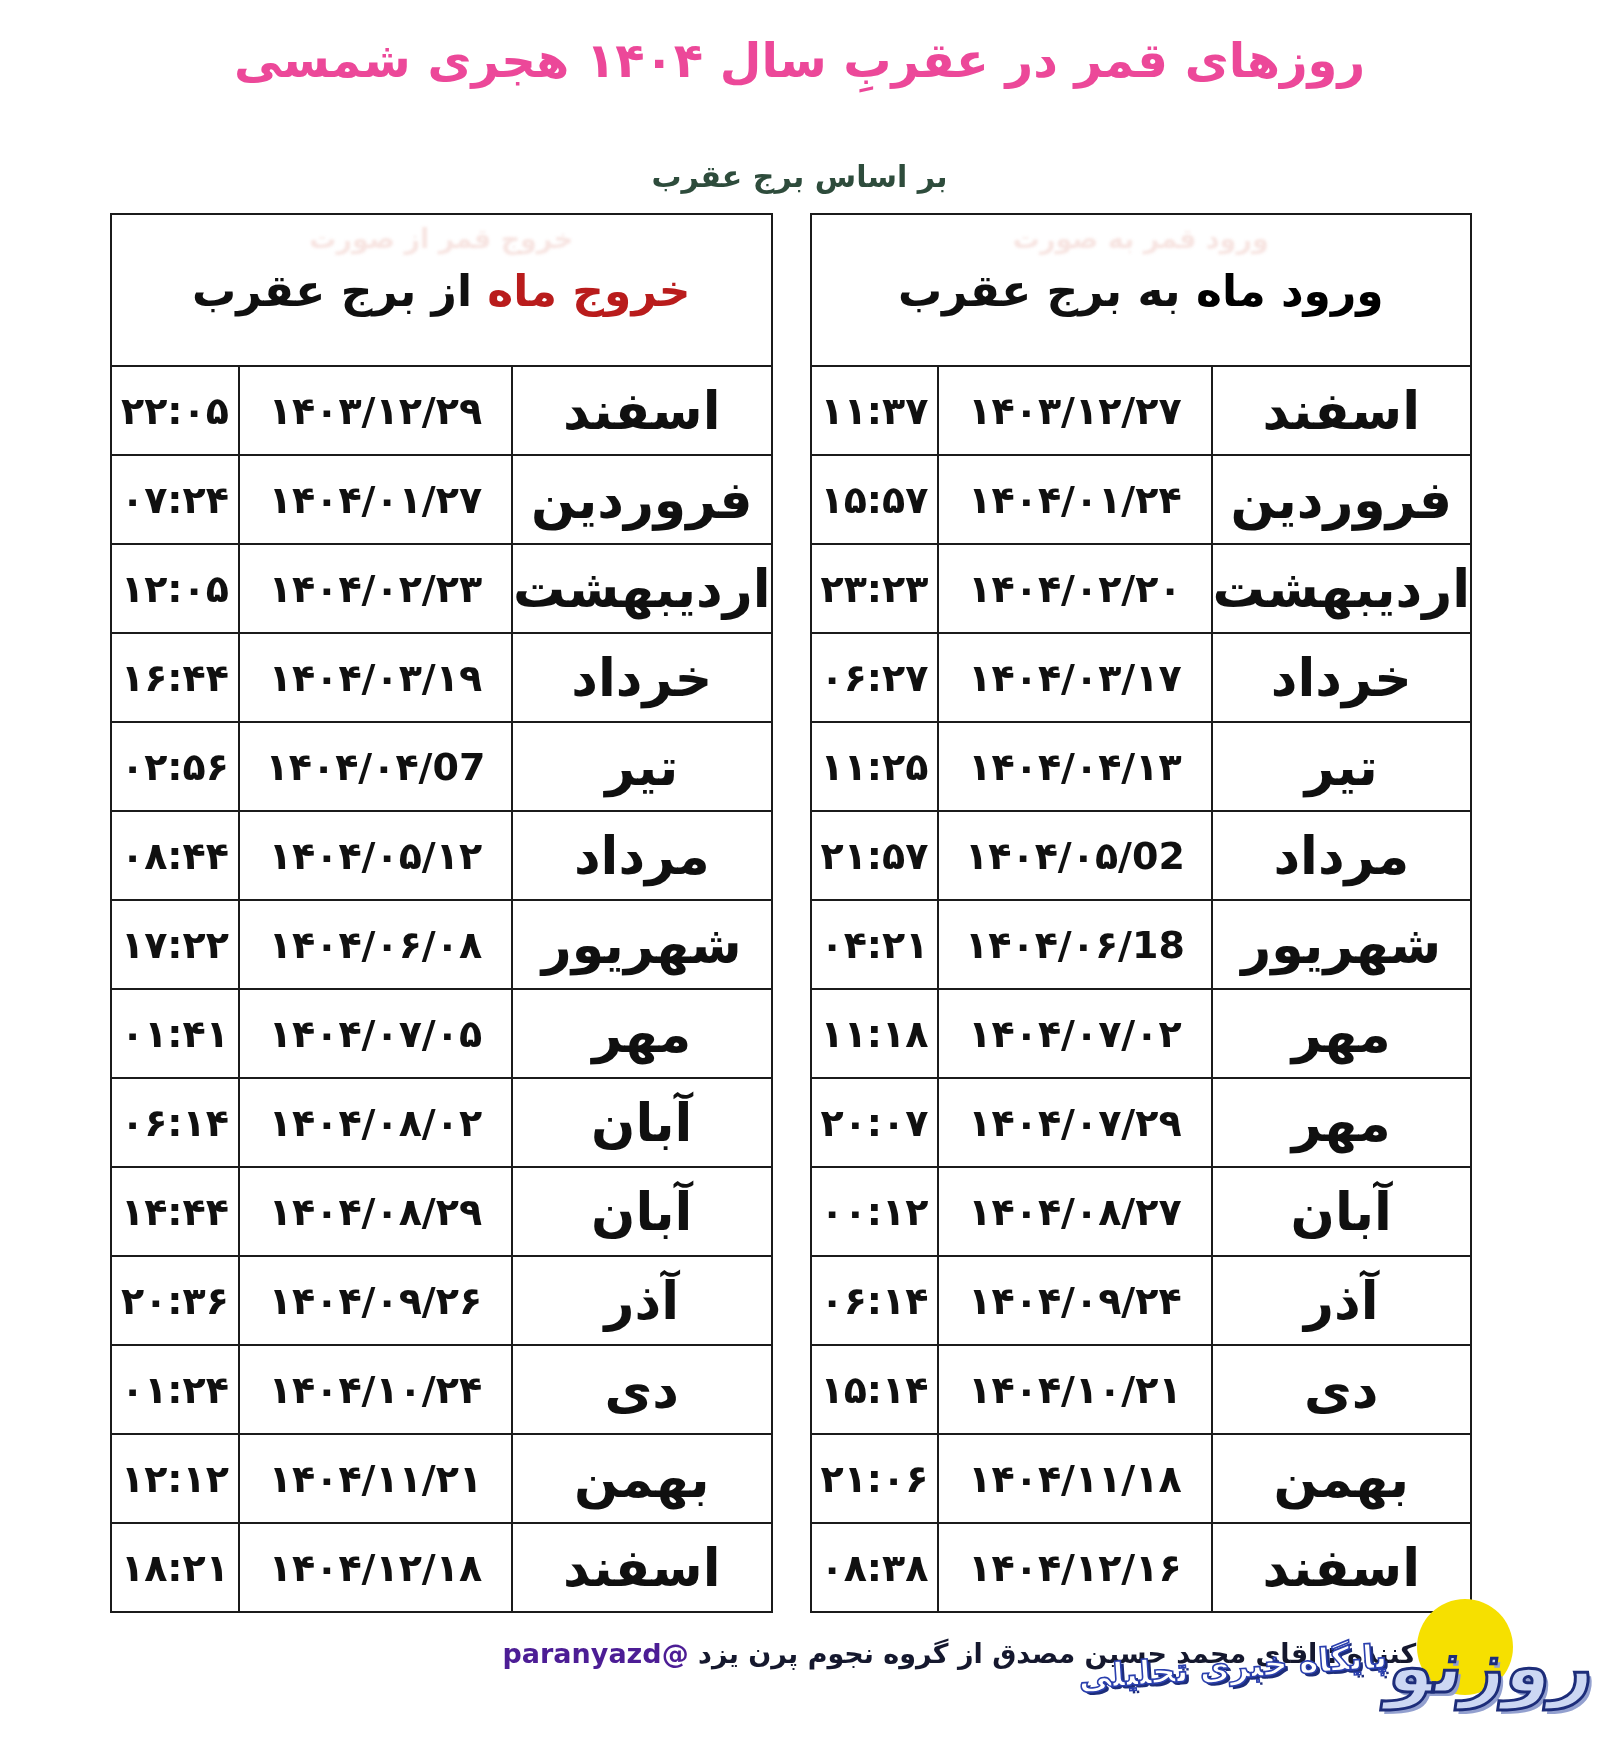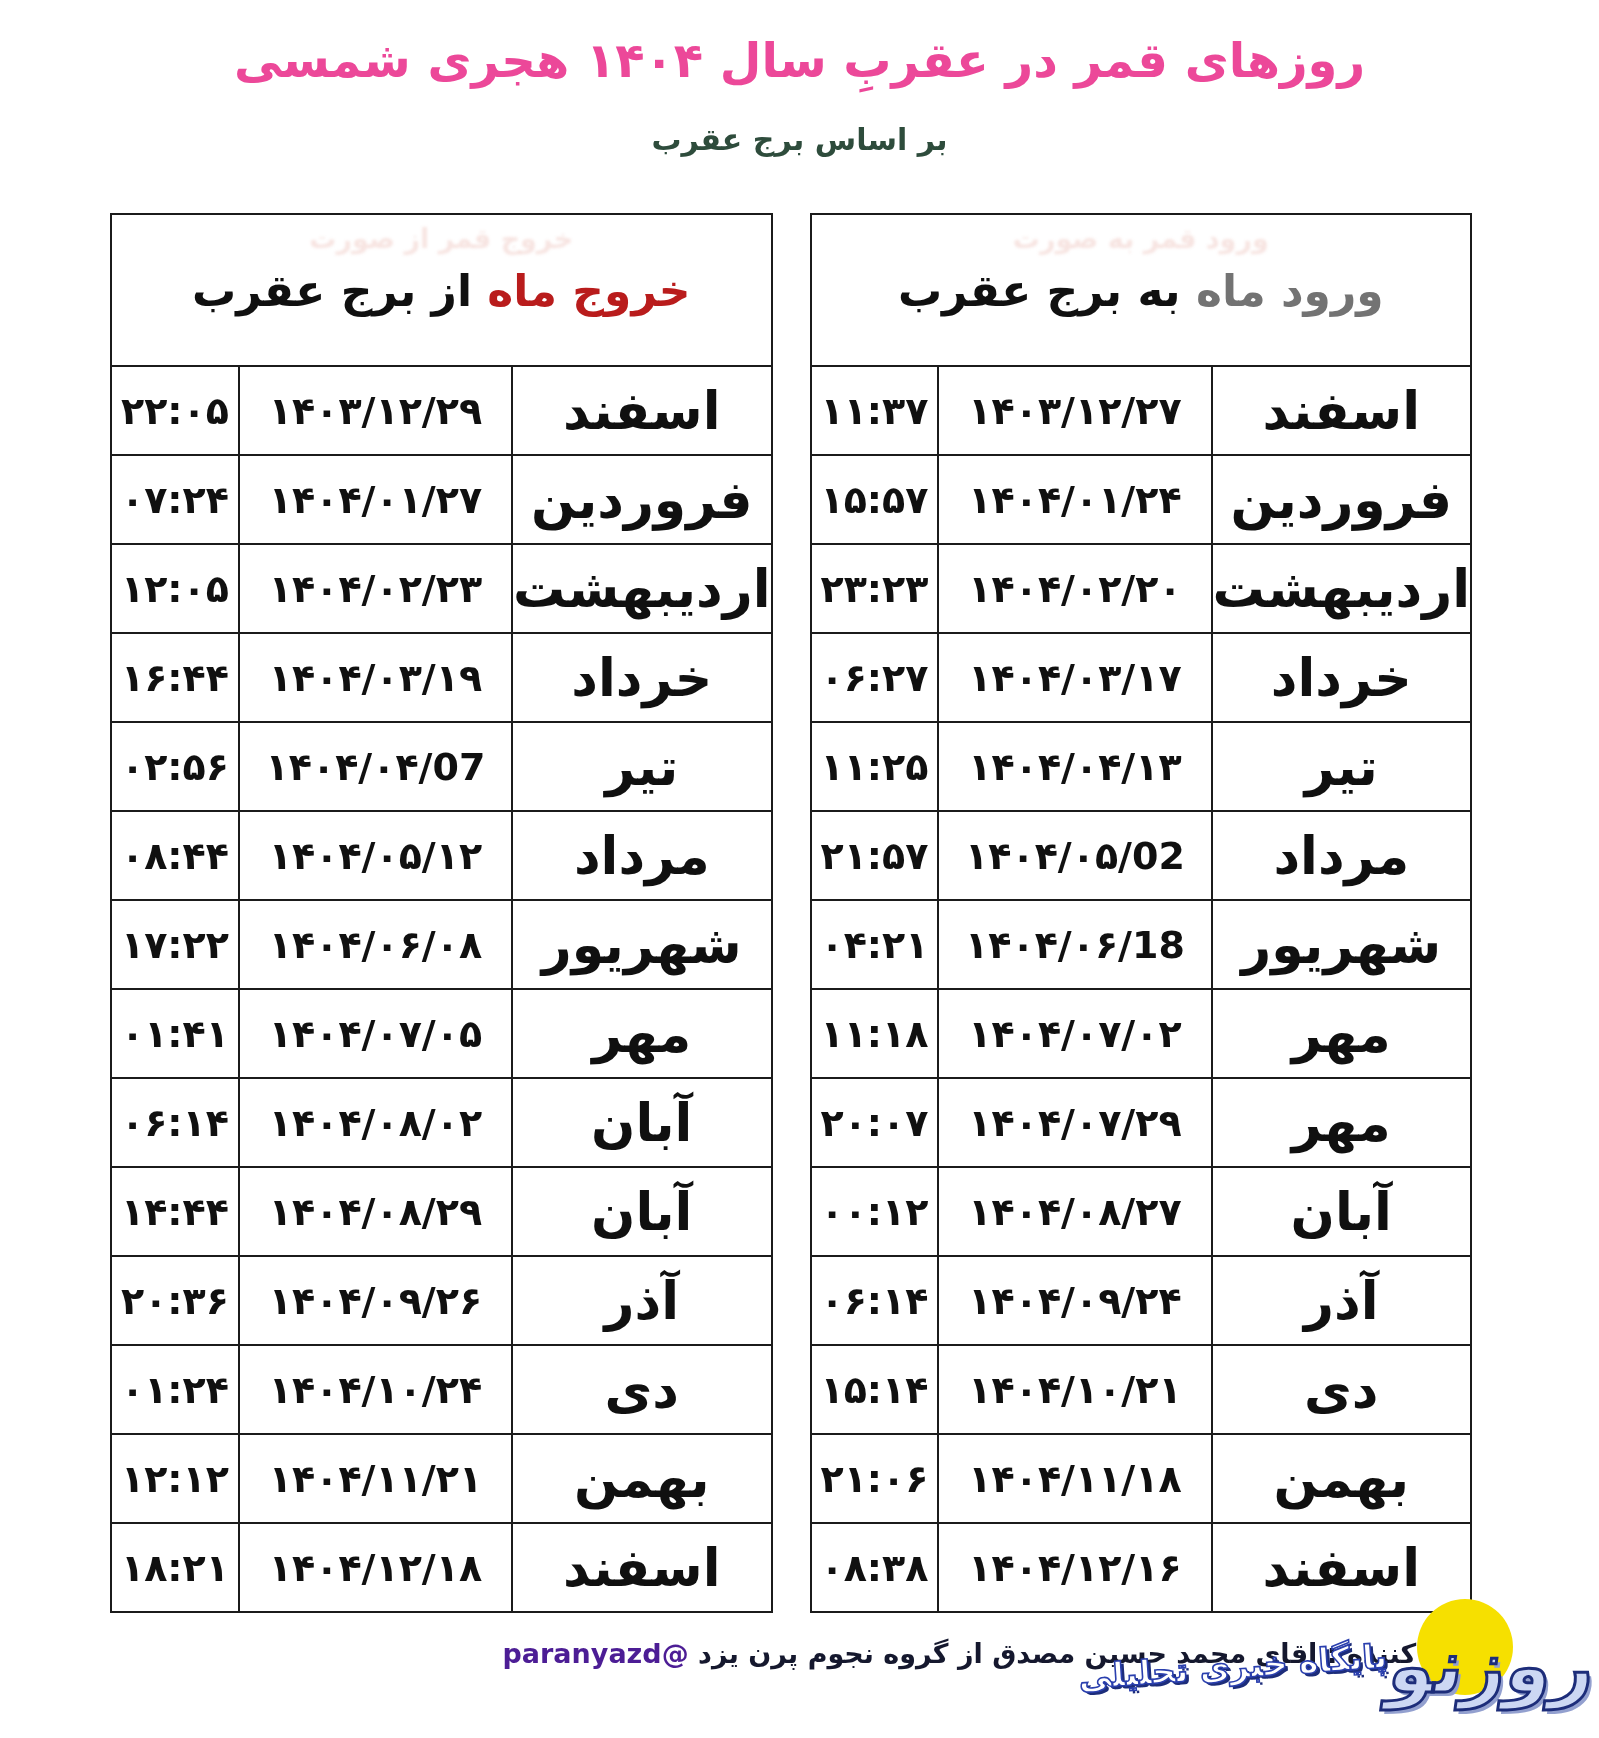--- a/index.html
+++ b/index.html
@@ -105,35 +105,35 @@
     -webkit-text-stroke:1.6px #2a3fae;
     text-shadow:3px 3px 0 #1d2d7a;
     transform:rotate(-4deg);
     white-space:nowrap;
   }
 </style>
 </head>
 <body>
 
 <h1 class="page-title" style="color: #ec4899;">روزهای قمر در عقربِ سال ۱۴۰۴ هجری شمسی</h1>
-<h2 class="page-subtitle" style="color: rgb(46, 76, 60);">بر اساس برج عقرب</h2>
+<h2 class="page-subtitle" style="color: rgb(46, 76, 60); margin-top: 37px;">بر اساس برج عقرب</h2>
 
 <div class="tables">
 
   <table class="ztable">
     <colgroup>
       <col class="col-month">
         <col class="col-date">
         <col class="col-time">
     </colgroup>
     <thead>
       <tr>
         <th colspan="3">
           <span class="ghost">ورود قمر به صورت</span>
-          <span style="color: #737373;">ورود ماه</span><span> به برج عقرب</span>
+          <span style="color: #000000;">ورود ماه</span><span> به برج عقرب</span>
         </th>
       </tr>
     </thead>
     <tbody>
         <tr>
           <td class="month-cell">اسفند</td>
           <td class="date-cell"><span class="num">۱۴۰۳/۱۲/۲۷</span></td>
           <td class="time-cell"><span class="num">۱۱:۳۷</span></td>
         </tr>
         <tr>

